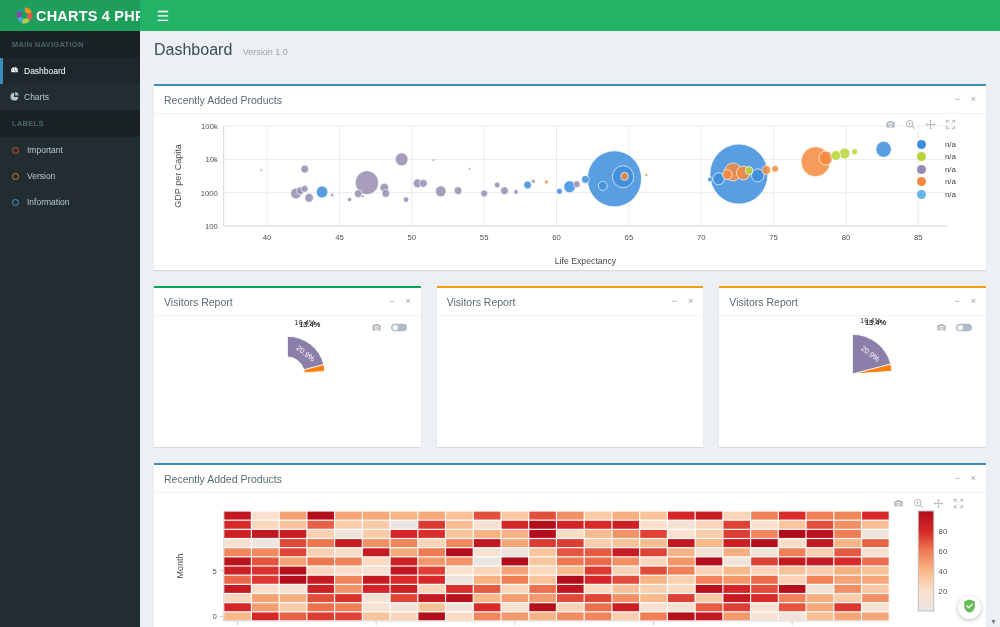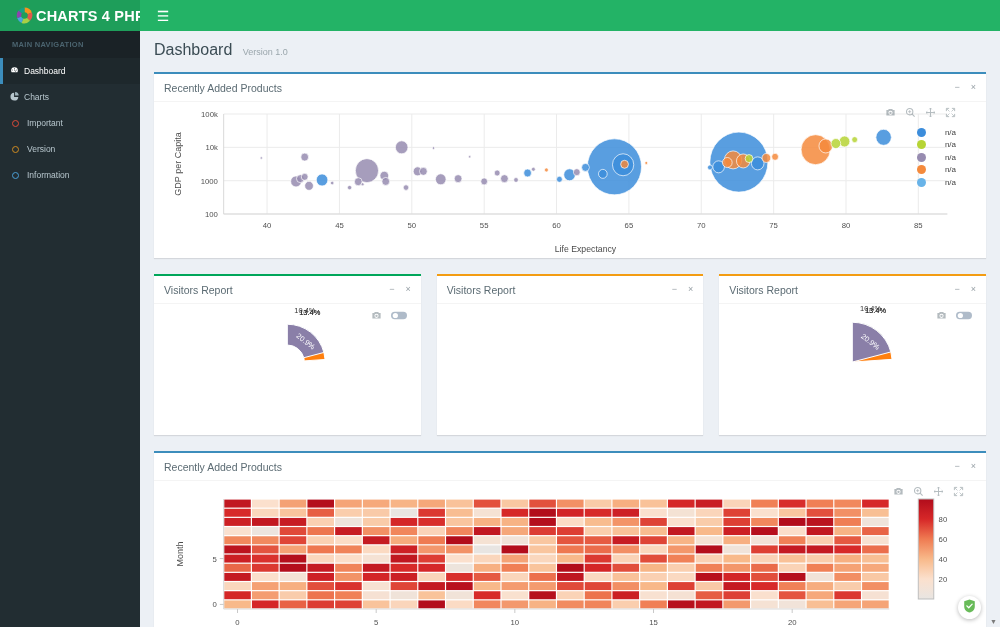--- a/index.html
+++ b/index.html
@@ -70,21 +70,21 @@
   }
   .page-head { padding: 10px 14px 9px 14px; }
   .page-title {
     font-size: 16px; color: #3b4c54; font-weight: normal; display: inline;
   }
   .page-sub { font-size: 9px; color: #9aa6ac; margin-left: 6px; }
 
   
   .box {
     background: #fff; border-top: 2px solid #3c8dbc;
-    box-shadow: 0 1px 1px rgba(0,0,0,.1); position: relative; margin: 4px 14px;
+    box-shadow: 0 1px 1px rgba(0,0,0,.1); position: relative; margin: 16px 14px;
   }
   .box.orange { border-top-color: #f39c12; }
   .box.green  { border-top-color: #00a65a; }
   .box-head {
     height: 28px; display: flex; align-items: center;
     padding: 0 10px; border-bottom: 1px solid #f4f4f4;
   }
   .box-title { font-size: 10.5px; color: #5b6b73; flex: 1; }
   .box-tools { display: flex; gap: 11px; align-items: center; }
   .box-tool { color: #97a0a6; font-size: 9px; cursor: pointer; line-height: 1; }
@@ -171,20 +171,21 @@
       <span class="sb-ico">
         <svg width="9" height="9" viewBox="0 0 16 16" fill="#b8c7ce">
           <path d="M7.3 1.2A7 7 0 1 0 14.8 8.7H7.3z"></path>
           <path d="M9 0v6.4h6.4A6.5 6.5 0 0 0 9 0z" fill="#9fb3bb"></path>
         </svg>
       </span>
       <span class="sb-label">Charts</span>
       <span class="sb-caret">‹</span>
     </div>
 
+    <div class="sb-header">LABELS</div>
 
     <div class="sb-item">
       <span class="dot dot-red"></span>
       <span class="sb-label">Important</span>
     </div>
     <div class="sb-item">
       <span class="dot dot-yellow"></span>
       <span class="sb-label">Version</span>
     </div>
     <div class="sb-item">

